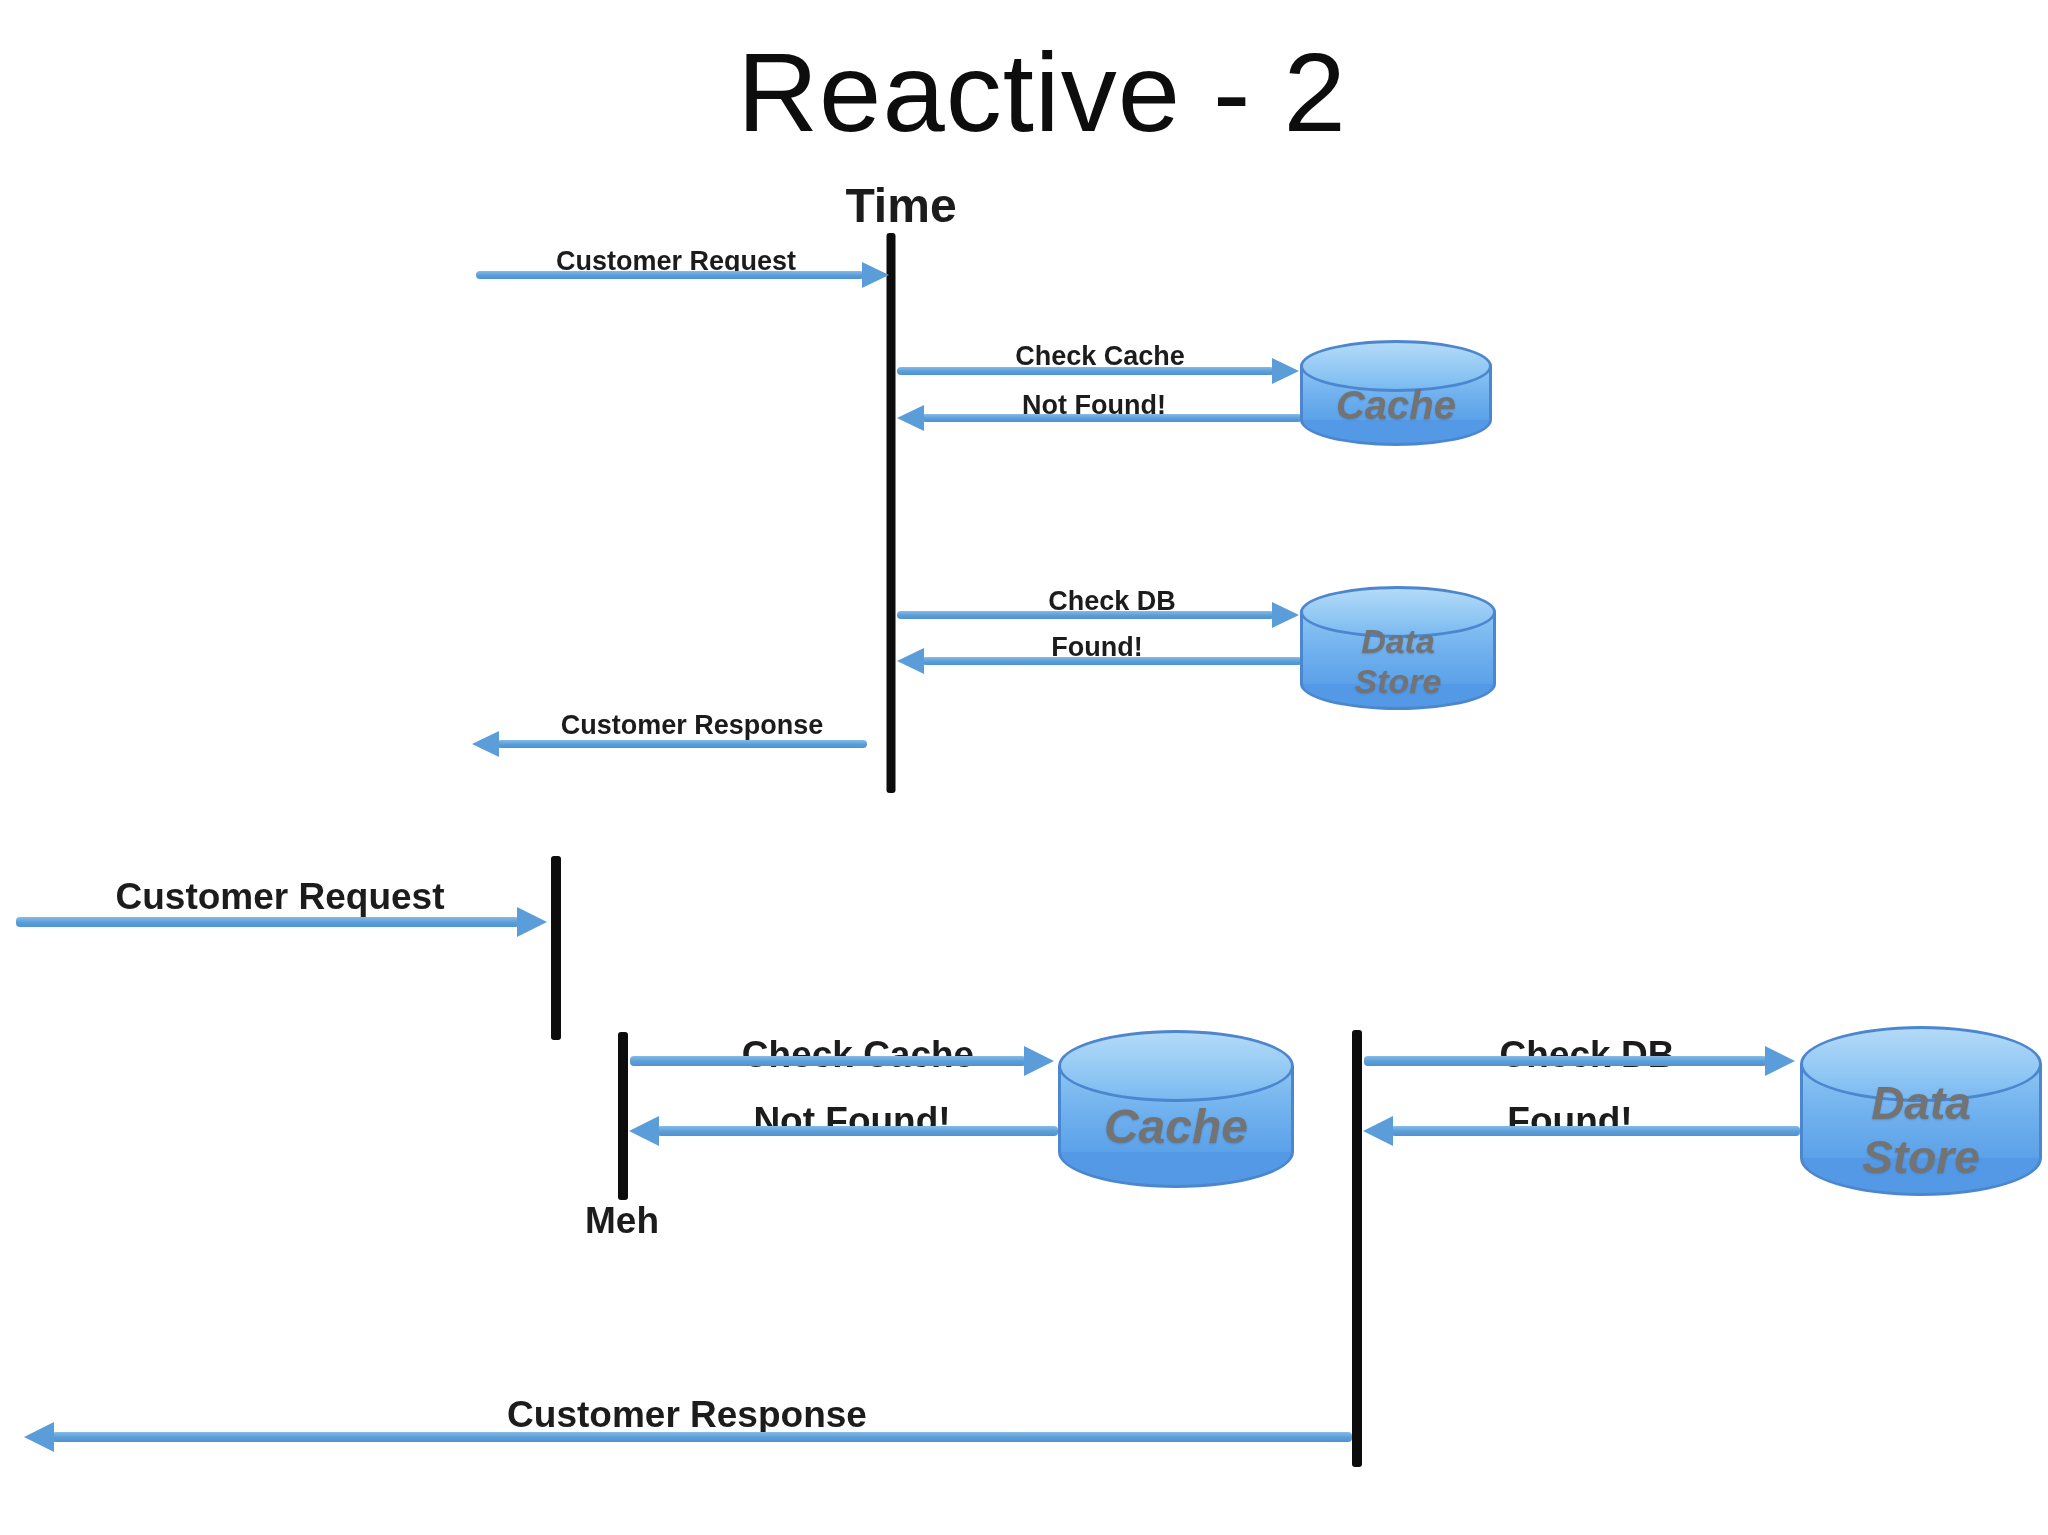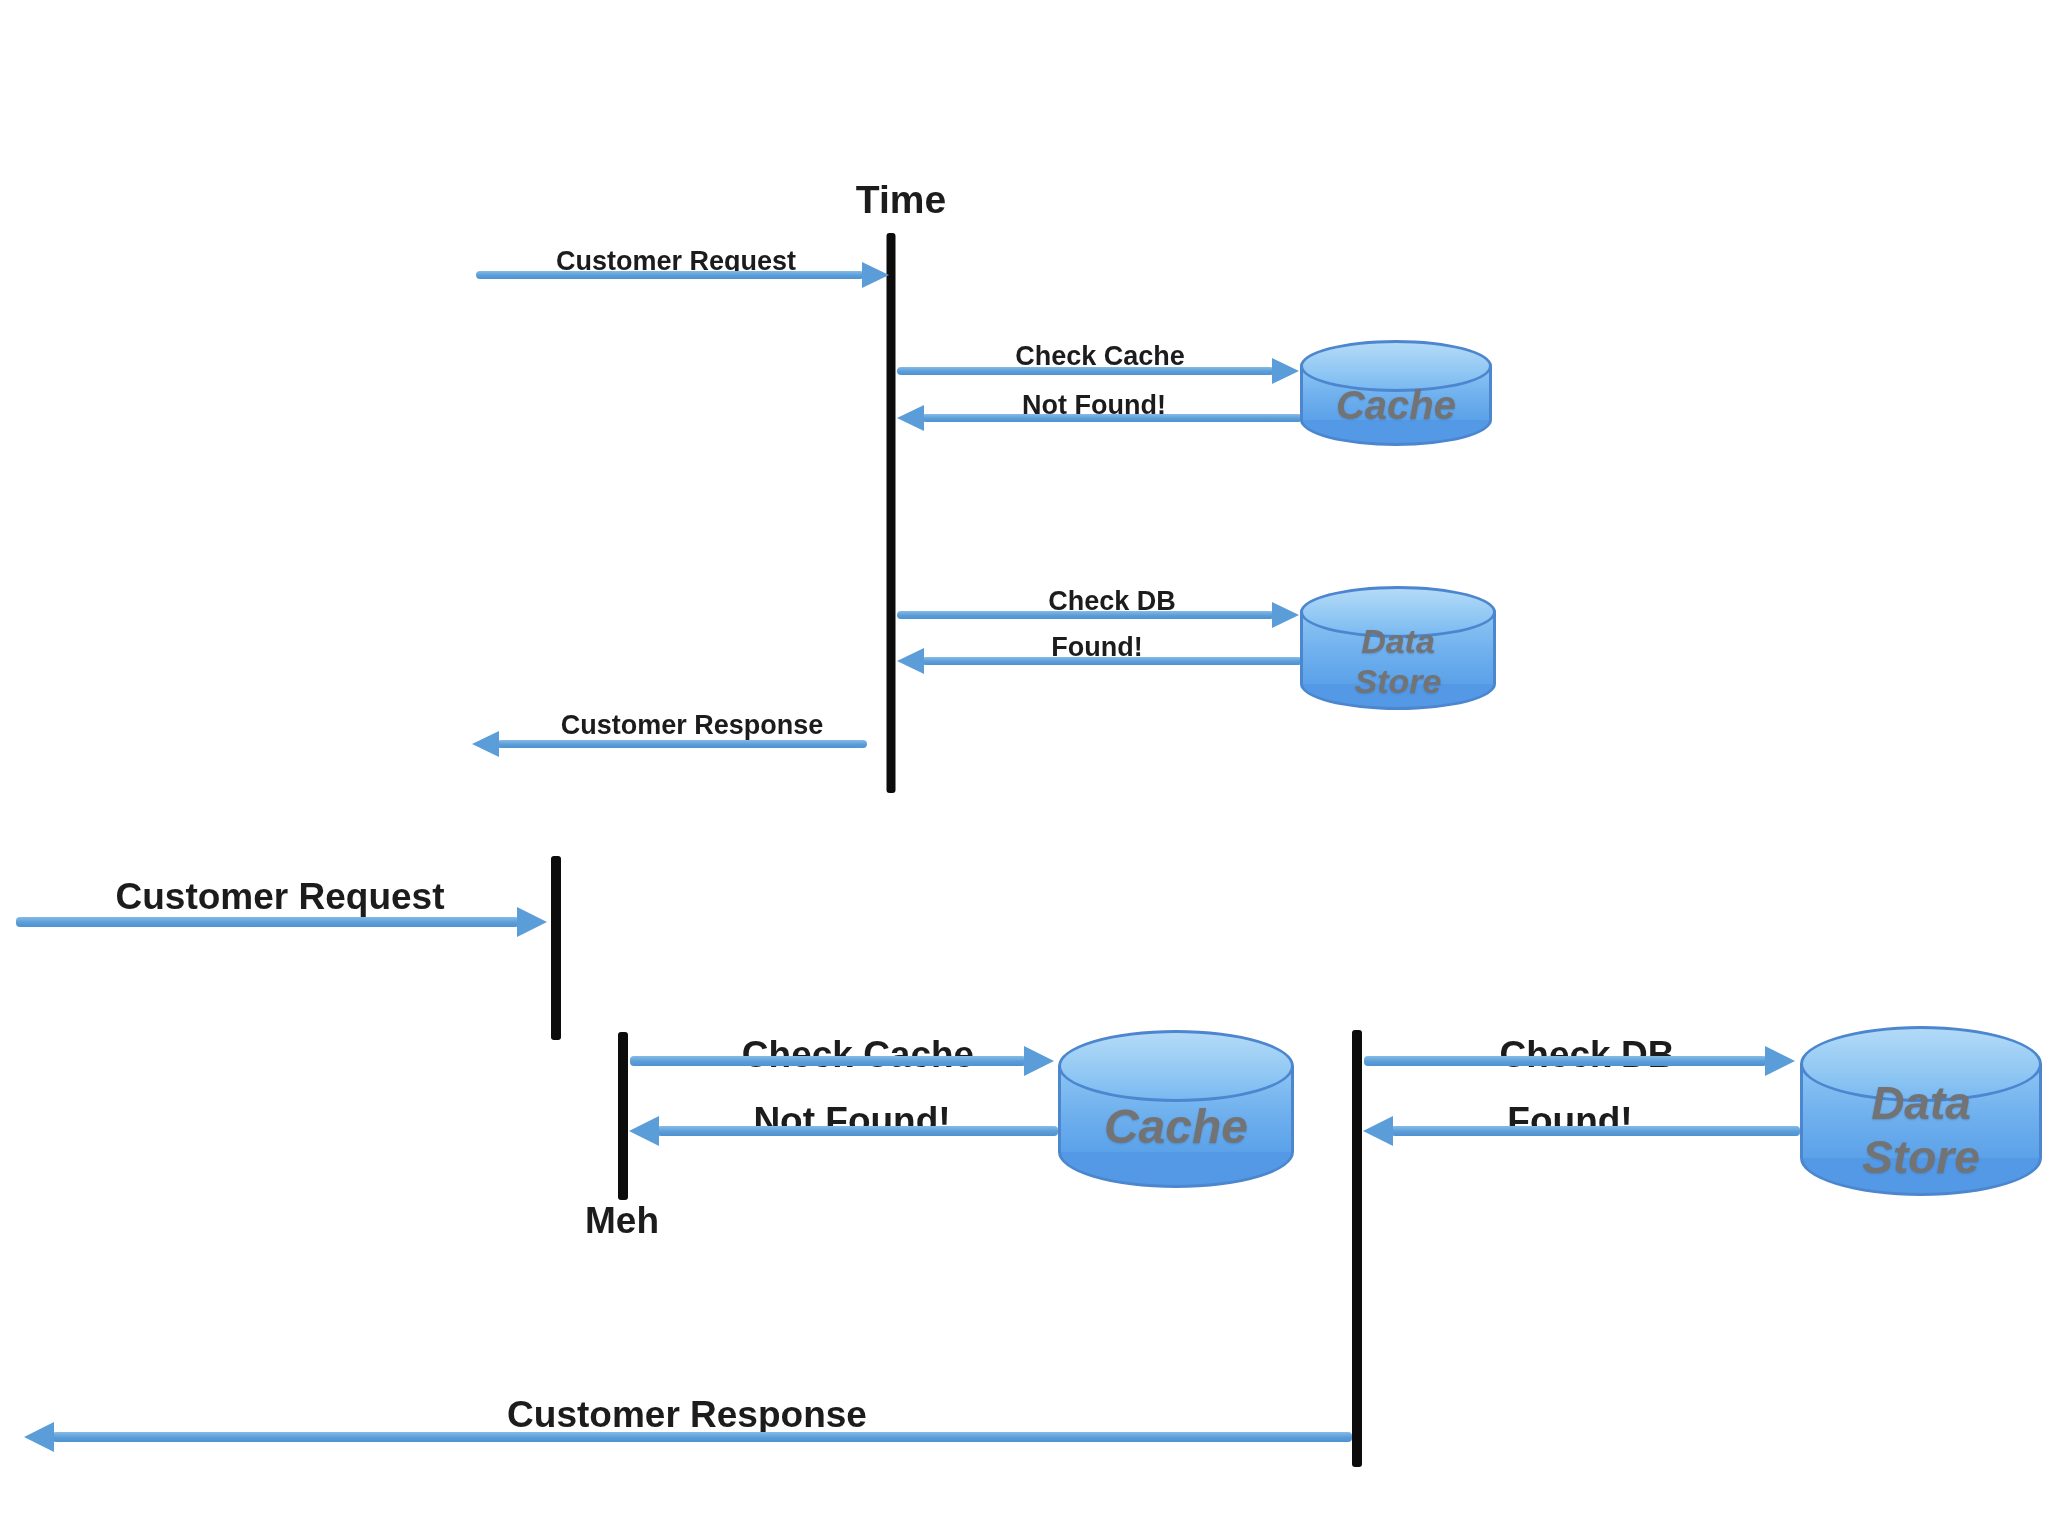--- a/index.html
+++ b/index.html
@@ -115,24 +115,25 @@
     z-index: 3; line-height: 1.18;
     text-shadow: 0 1px 2px rgba(40,90,150,0.35);
     font-style: italic;
   }
 </style>
 </head>
 <body>
 
 <div class="canvas">
 
+  <div class="slide-title">Reactive - 2</div>
 
   <div class="layer d1">
 
-    <div class="label" style="left:901px; top:178px; font-size:39px;">Time</div>
+    <div class="label" style="left:901px; top:178px; font-size:48px;">Time</div>
 
     <div class="lifeline" style="left:891px; top:233px; height:560px;"></div>
 
     <div class="label sm" style="left:676px; top:246px;">Customer Request</div>
     <div class="arrow right" style="left:476px; top:271px; width:388px;"></div>
 
     <div class="label sm" style="left:1100px; top:341px;">Check Cache</div>
     <div class="arrow right" style="left:897px; top:367px; width:377px;"></div>
 
     <div class="label sm" style="left:1094px; top:390px;">Not Found!</div>

